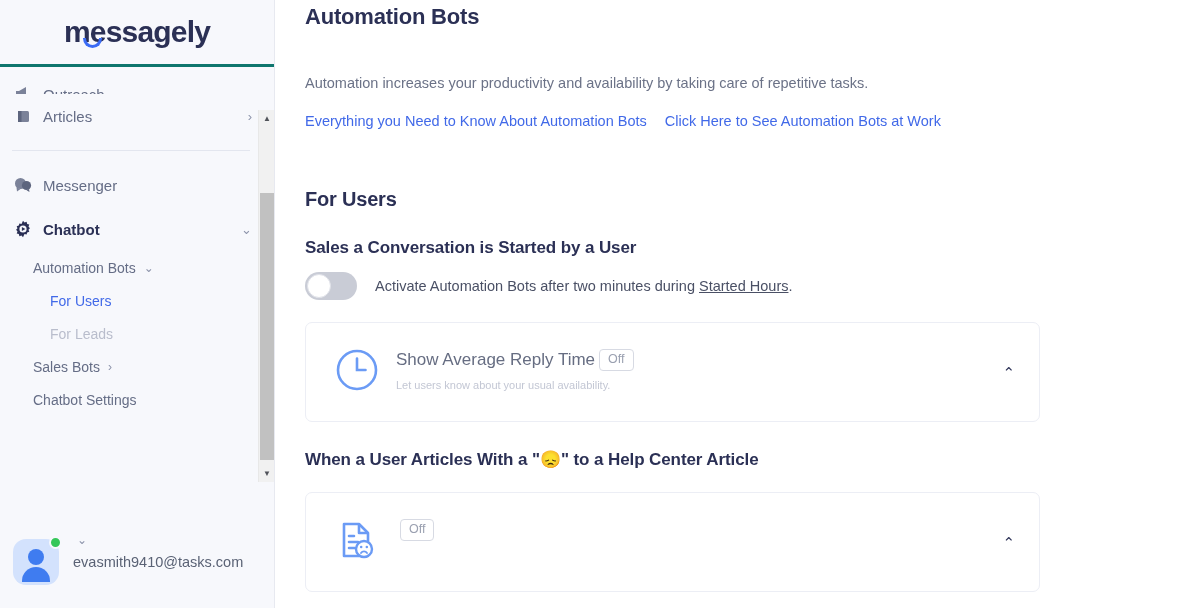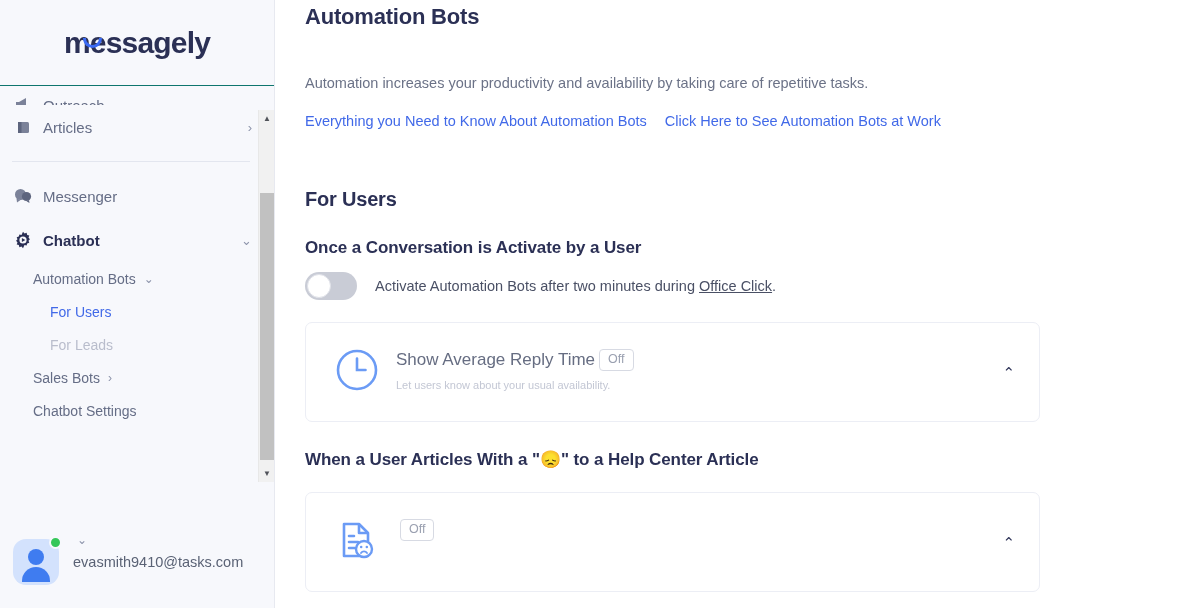--- a/index.html
+++ b/index.html
@@ -13,44 +13,44 @@
 
   
   .sidebar {
     width: 275px; height: 608px;
     background: #f7f8fc;
     border-right: 1px solid #e7e9f0;
     position: relative;
     flex: 0 0 275px;
   }
   .logo-area {
-    height: 86px;
+    height: 67px;
     display: flex; align-items: center; justify-content: center;
-    border-bottom: 1px solid #0f766e;
+    border-bottom: 3px solid #0f766e;
     position: relative;
   }
   .logo-text {
     font-size: 30px; font-weight: bold; letter-spacing: -0.8px;
     color: #2b3055;
   }
   .logo-smile {
     position: absolute;
     left: 83px; top: 38px;
     width: 19px; height: 10px;
     border: 3.2px solid #3b6bf5;
     border-top: none;
     border-radius: 0 0 12px 12px;
   }
 
   .nav-scroll {
     position: absolute;
     top: 68px; left: 0; right: 0; bottom: 92px;
     overflow: hidden;
   }
-  .nav-inner { padding-top: 11px; }
+  .nav-inner { padding-top: 0; }
 
   .nav-row {
     display: flex; align-items: center;
     height: 44px;
     padding: 0 22px 0 12px;
     cursor: pointer;
   }
   .nav-row .ico {
     width: 22px; height: 20px;
     display: flex; align-items: center; justify-content: center;
@@ -325,28 +325,28 @@
 
     <p class="intro">Automation increases your productivity and availability by taking care of repetitive tasks.</p>
 
     <div class="link-row">
       <a class="tlink">Everything you Need to Know About Automation Bots</a>
       <a class="tlink">Click Here to See Automation Bots at Work</a>
     </div>
 
     <h2 class="section-title">For Users</h2>
 
-    <h3 class="subsection-title">Once a Conversation is Activate by a User</h3>
+    <h3 class="subsection-title">Sales a Conversation is Started by a User</h3>
 
     <div class="toggle-row">
       <div class="toggle">
         <span class="knob"></span>
       </div>
       <span class="toggle-label">
-        <span>Activate Automation Bots after two minutes during </span><span class="uline">Office Click</span><span>.</span>
+        <span>Activate Automation Bots after two minutes during </span><span class="uline">Started Hours</span><span>.</span>
       </span>
     </div>
 
     <div class="card">
       <div class="card-icon">
         <svg width="46" height="46" viewBox="0 0 46 46">
           <circle cx="23" cy="23" r="19" fill="none" stroke="#6b9bf5" stroke-width="2.6"></circle>
           <path d="M23 11.5V23h8.5" fill="none" stroke="#6b9bf5" stroke-width="2.6" stroke-linecap="round"></path>
         </svg>
       </div>

